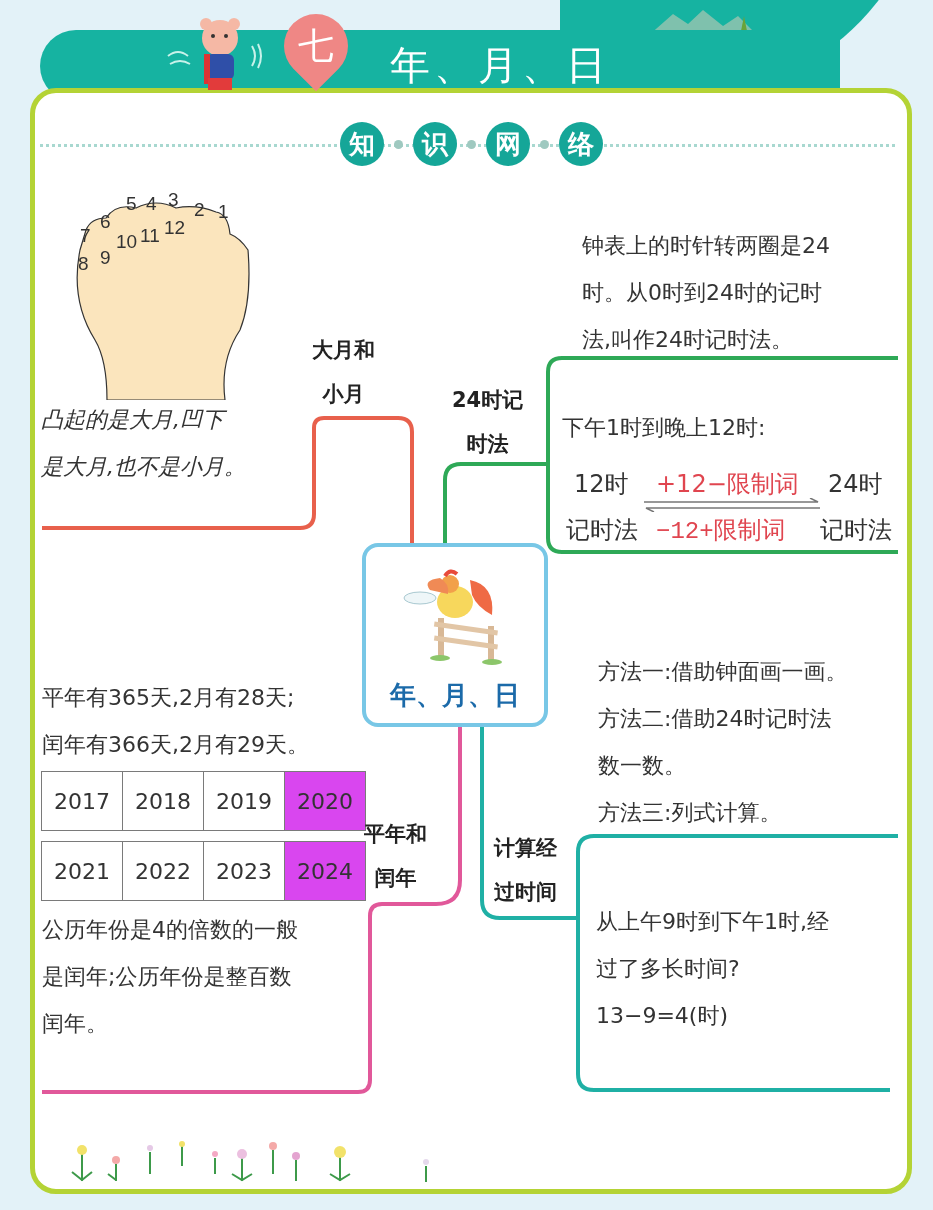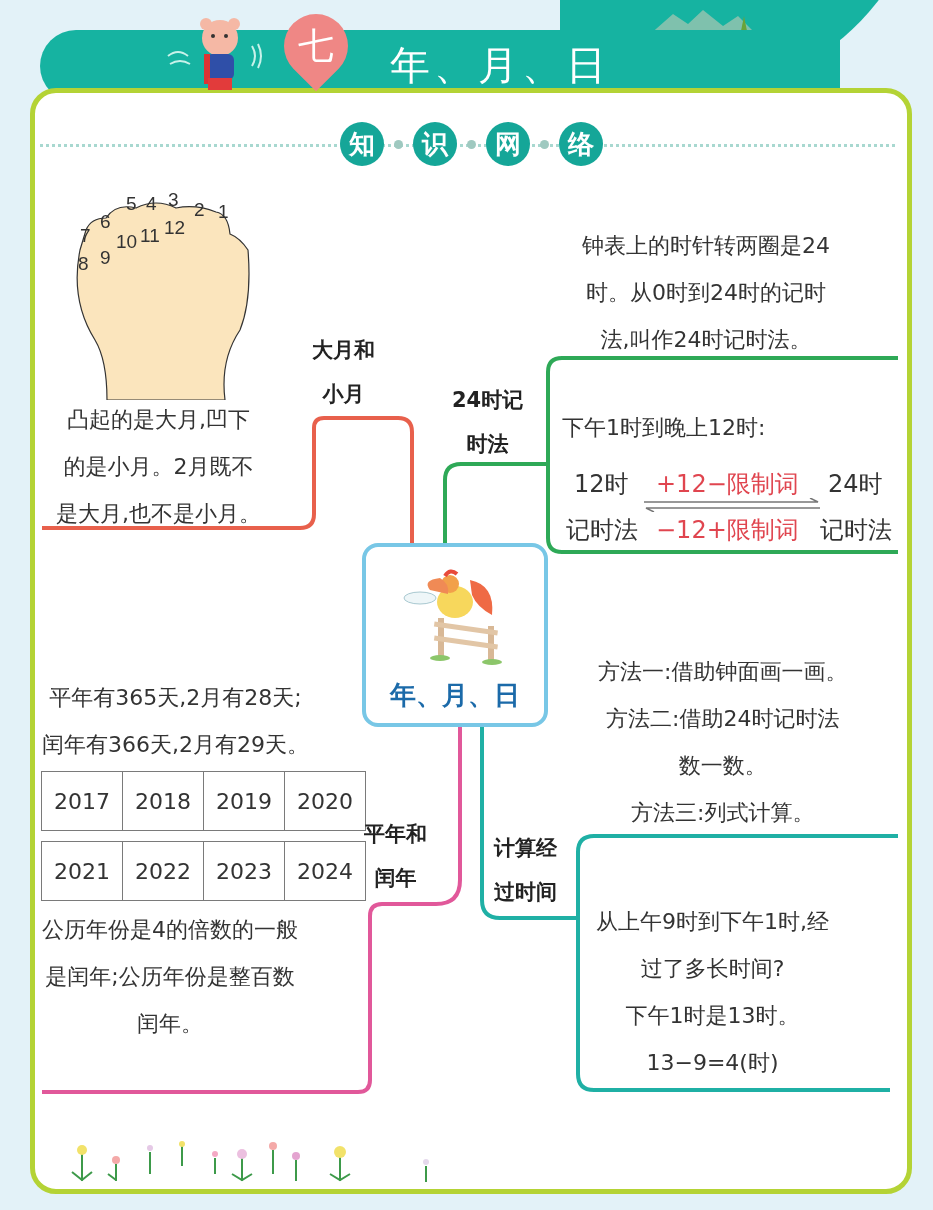--- a/index.html
+++ b/index.html
@@ -10,27 +10,27 @@
   .mountains{left:648px;top:6px;width:110px;height:30px;}
   .card{left:30px;top:88px;width:872px;height:1096px;background:#fff;border:5px solid #b4d335;border-radius:26px;}
   .title{left:390px;top:38px;font-size:40px;color:#fff;letter-spacing:4px;}
   .chapter-pin{left:284px;top:14px;width:64px;height:64px;background:#ef8785;border-radius:50% 50% 50% 0;transform:rotate(-45deg);}
   .chapter-num{left:284px;top:16px;width:64px;height:60px;text-align:center;font-size:36px;color:#fff;line-height:60px;}
   .bear{left:160px;top:16px;width:110px;height:80px;}
   .kn-line{left:40px;top:144px;width:855px;border-top:3px dotted #a8d8d0;}
   .kn-wrap{left:340px;top:122px;display:flex;align-items:center;gap:10px;}
   .kn-badge{width:44px;height:44px;border-radius:50%;background:#15a698;color:#fff;font-size:26px;font-weight:bold;line-height:44px;text-align:center;}
   .kn-dot{width:9px;height:9px;border-radius:50%;background:#9fc9c0;}
-  .txt{font-size:22px;line-height:47px;color:#333;text-align:center;}
+  .txt{font-size:22px;line-height:47px;color:#333;}
   .lbl{font-size:21px;font-weight:bold;line-height:44px;color:#222;text-align:center;}
   .center-box{left:362px;top:543px;width:178px;height:176px;border:4px solid #78c7e6;border-radius:16px;background:#fff;}
   .center-title{left:362px;top:678px;width:186px;text-align:center;font-size:26px;font-weight:bold;color:#1b6aa9;}
   table.years{border-collapse:collapse;font-size:22px;}
   table.years td{border:1px solid #7a7a7a;width:78px;height:56px;text-align:center;color:#333;}
-  table.years td.hl{background:#ffffff;}
+  table.years td.hl{background:#d946ef;}
   table.years tr.gap td{height:8px;border-left:none;border-right:none;}
   .red{color:#e0454f;}
   .formula{font-size:24px;}
 </style>
 </head>
 <body>
 
 <div class="abs banner-curve"></div>
 <svg class="abs mountains" viewBox="0 0 110 30">
   <polygon points="0,30 25,8 40,18 55,4 75,20 90,10 110,30" fill="#7fc1ad"></polygon>
@@ -89,41 +89,40 @@
       <text x="46" y="58">10</text>
       <text x="70" y="52">11</text>
       <text x="94" y="44">12</text>
   </g>
 </svg>
 
 <div class="abs lbl" style="left:312px;top:328px;">
   <div>大月和</div>
   <div>小月</div>
 </div>
-<div class="abs txt" style="left:56px;top:396px;">
+<div class="abs txt" style="left:41px;top:396px;font-style:italic;">
   <div>凸起的是大月,凹下</div>
-  <div>的是小月。2月既不</div>
   <div>是大月,也不是小月。</div>
 </div>
 
 <div class="abs txt" style="left:582px;top:222px;">
   <div>钟表上的时针转两圈是24</div>
   <div>时。从0时到24时的记时</div>
   <div>法,叫作24时记时法。</div>
 </div>
 <div class="abs lbl" style="left:452px;top:378px;">
   <div>24时记</div>
   <div>时法</div>
 </div>
 <div class="abs txt" style="left:562px;top:404px;">下午1时到晚上12时:</div>
 <div class="abs formula" style="left:566px;top:468px;width:330px;height:80px;">
   <div class="abs" style="left:8px;top:0;">12时</div>
   <div class="abs" style="left:0;top:46px;">记时法</div>
   <div class="abs red" style="left:90px;top:0;">+12−限制词</div>
-  <div class="abs red" style="left:90px;top:46px;">−12+限制词</div>
+  <div class="abs red" style="left:90px;top:46px;font-family:Liberation Mono, monospace;">−12+限制词</div>
   <svg class="abs" style="left:76px;top:30px" width="180" height="14">
     <path d="M2 4 H176 l-8 -4 M178 10 H4 l8 4" stroke="#777" stroke-width="1.5" fill="none"></path>
   </svg>
   <div class="abs" style="left:262px;top:0;">24时</div>
   <div class="abs" style="left:254px;top:46px;">记时法</div>
 </div>
 
 <div class="abs center-box"></div>
 <svg class="abs" style="left:400px;top:560px" width="110" height="110" viewBox="0 0 110 110">
   <ellipse cx="20" cy="38" rx="16" ry="6" fill="#eef6f8" stroke="#a8c8d0"></ellipse>
@@ -183,21 +182,20 @@
   <div>数一数。</div>
   <div>方法三:列式计算。</div>
 </div>
 <div class="abs lbl" style="left:494px;top:826px;">
   <div>计算经</div>
   <div>过时间</div>
 </div>
 <div class="abs txt" style="left:596px;top:898px;">
   <div>从上午9时到下午1时,经</div>
   <div>过了多长时间?</div>
-  <div>下午1时是13时。</div>
   <div>13−9=4(时)</div>
 </div>
 
 <svg class="abs" style="left:60px;top:1136px" width="380" height="50">
   <g stroke="#3d9a4a" stroke-width="2" fill="none">
     <path d="M22 45 V18 M12 36 l10 8 l10 -8"></path>
       <path d="M56 45 V28 M48 38 l8 6"></path>
       <path d="M90 38 V16"></path>
     <path d="M122 30 V10"></path>
       <path d="M155 38 V22"></path>

